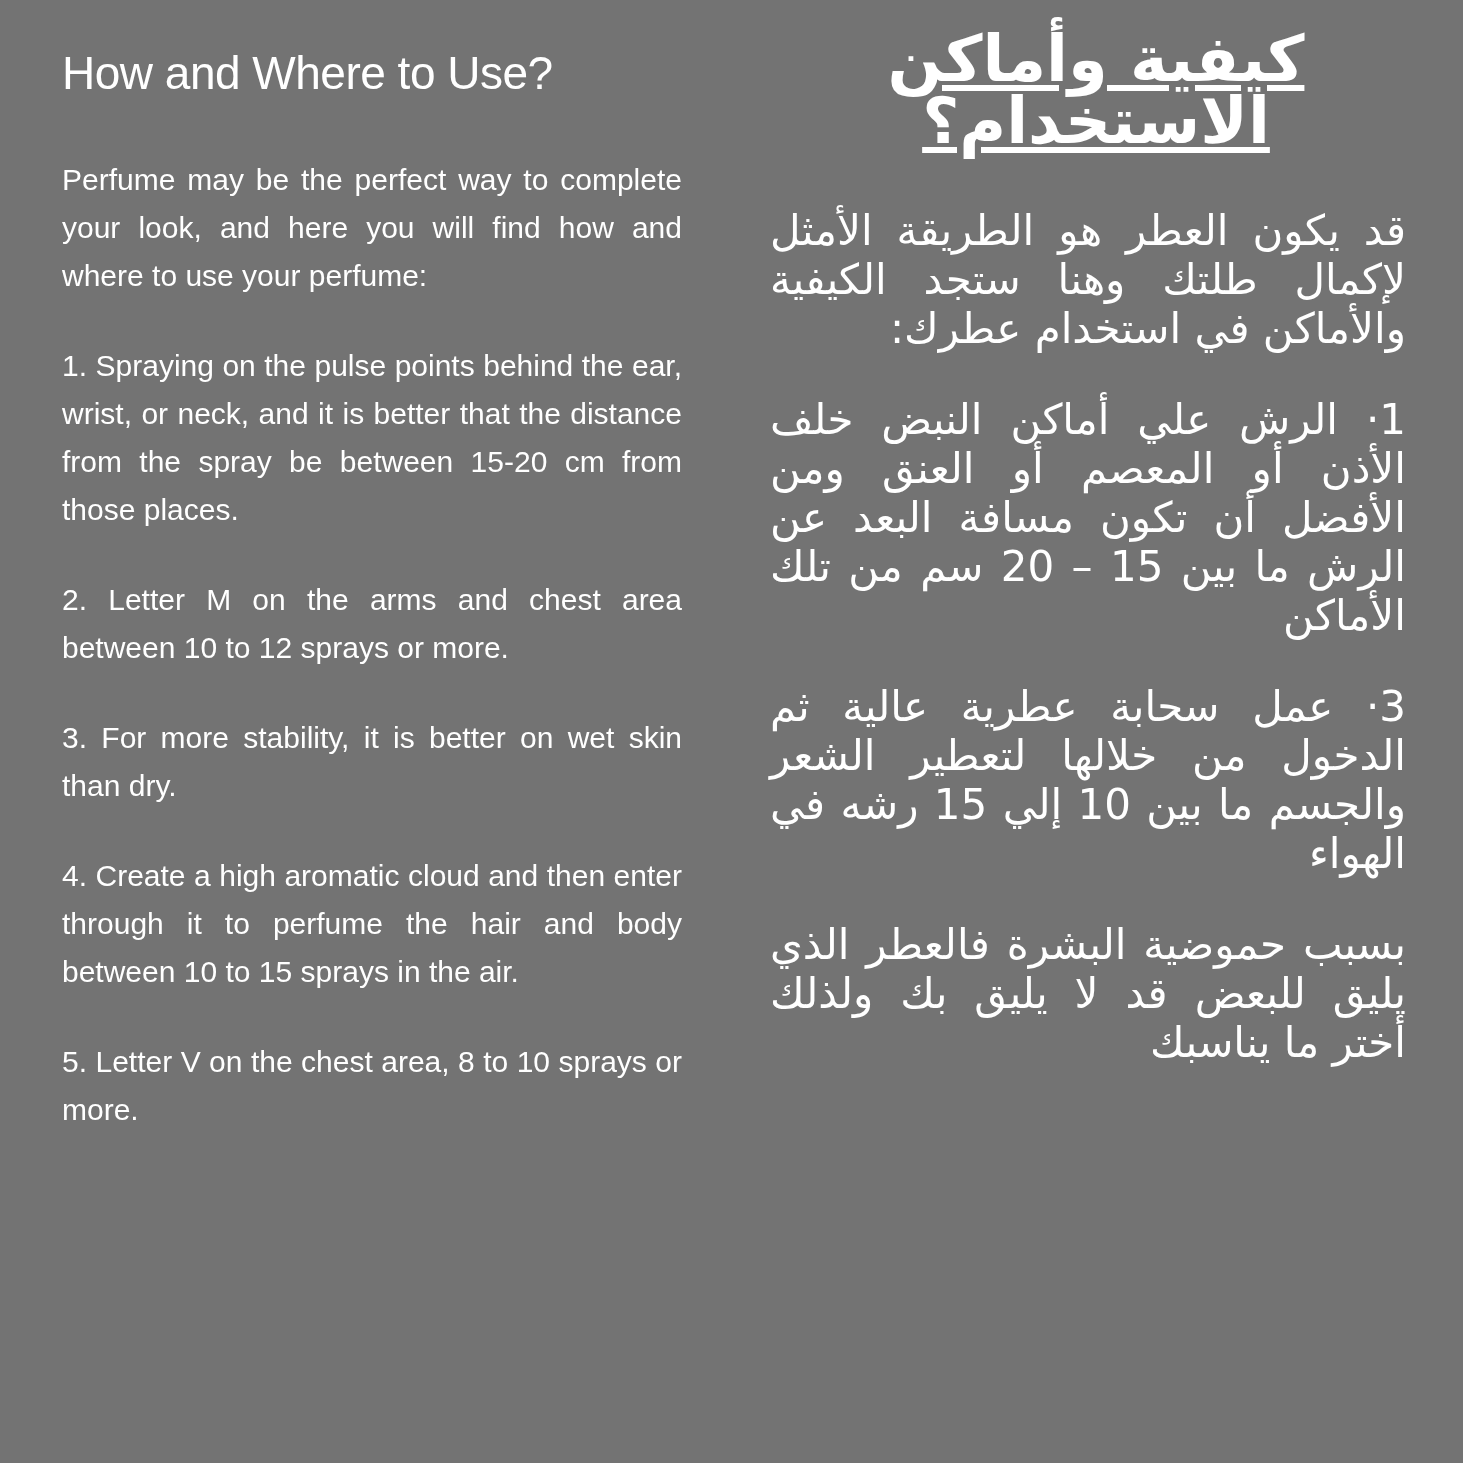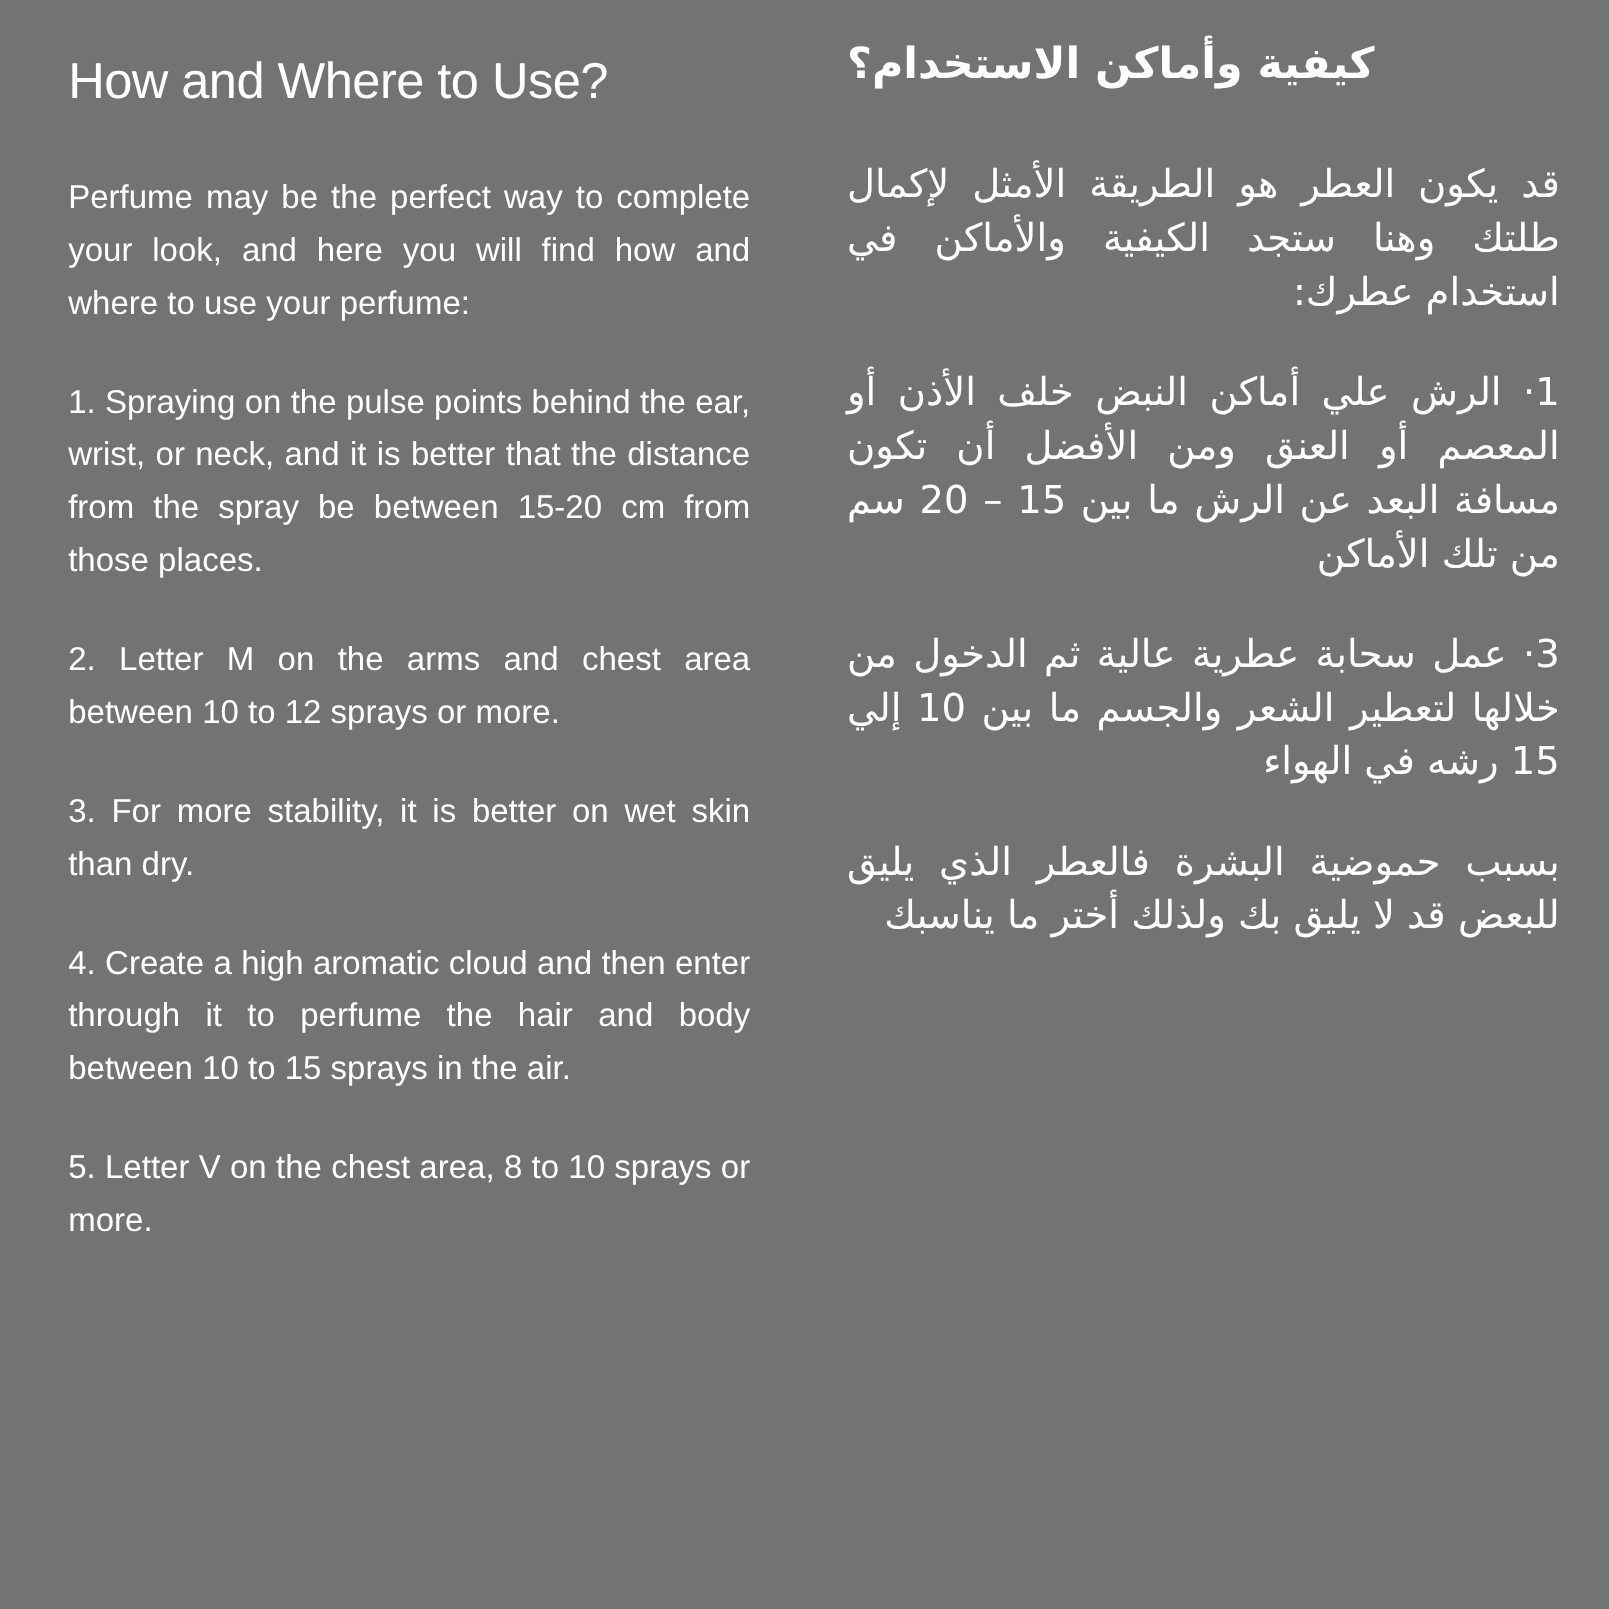--- a/index.html
+++ b/index.html
@@ -41,31 +41,32 @@
 
   
   .col-ar {
     left: 770px;
     top: 28px;
     width: 652px;
     direction: rtl;
     font-family: "DejaVu Sans", sans-serif;
   }
   .ar-heading {
-    font-size: 39px;
+    font-size: 64px;
     font-weight: 700;
     line-height: 62px;
     margin: 0 0 54px 0;
-    text-align: left;
+    text-align: center;
+    text-decoration: underline;
   }
   .ar-p {
-    font-size: 35px;
+    font-size: 42px;
     font-weight: 400;
     line-height: 49px;
-    margin: 0 4px 42px 0;
+    margin: 0 16px 42px 0;
     text-align: justify;
   }
 </style>
 </head>
 <body>
 
 <div class="canvas">
 
   <section class="col col-en" lang="en">
     <h1 class="en-heading">How and Where to Use?</h1>

